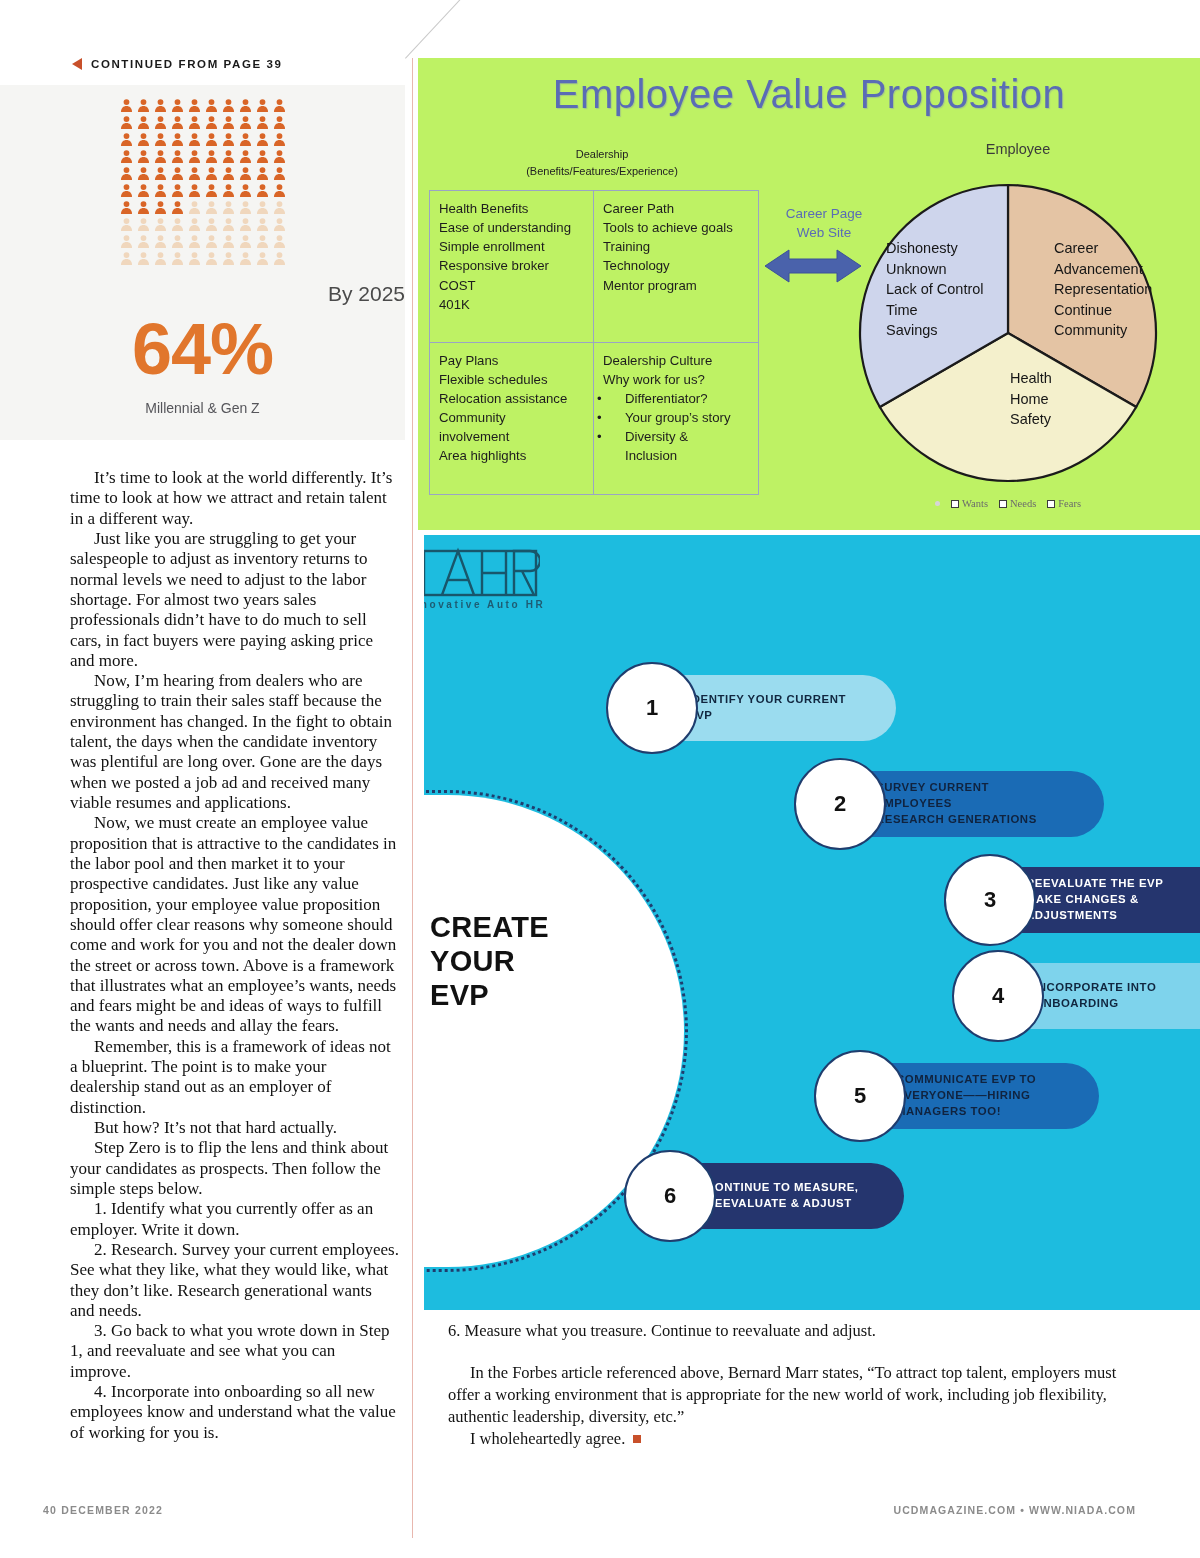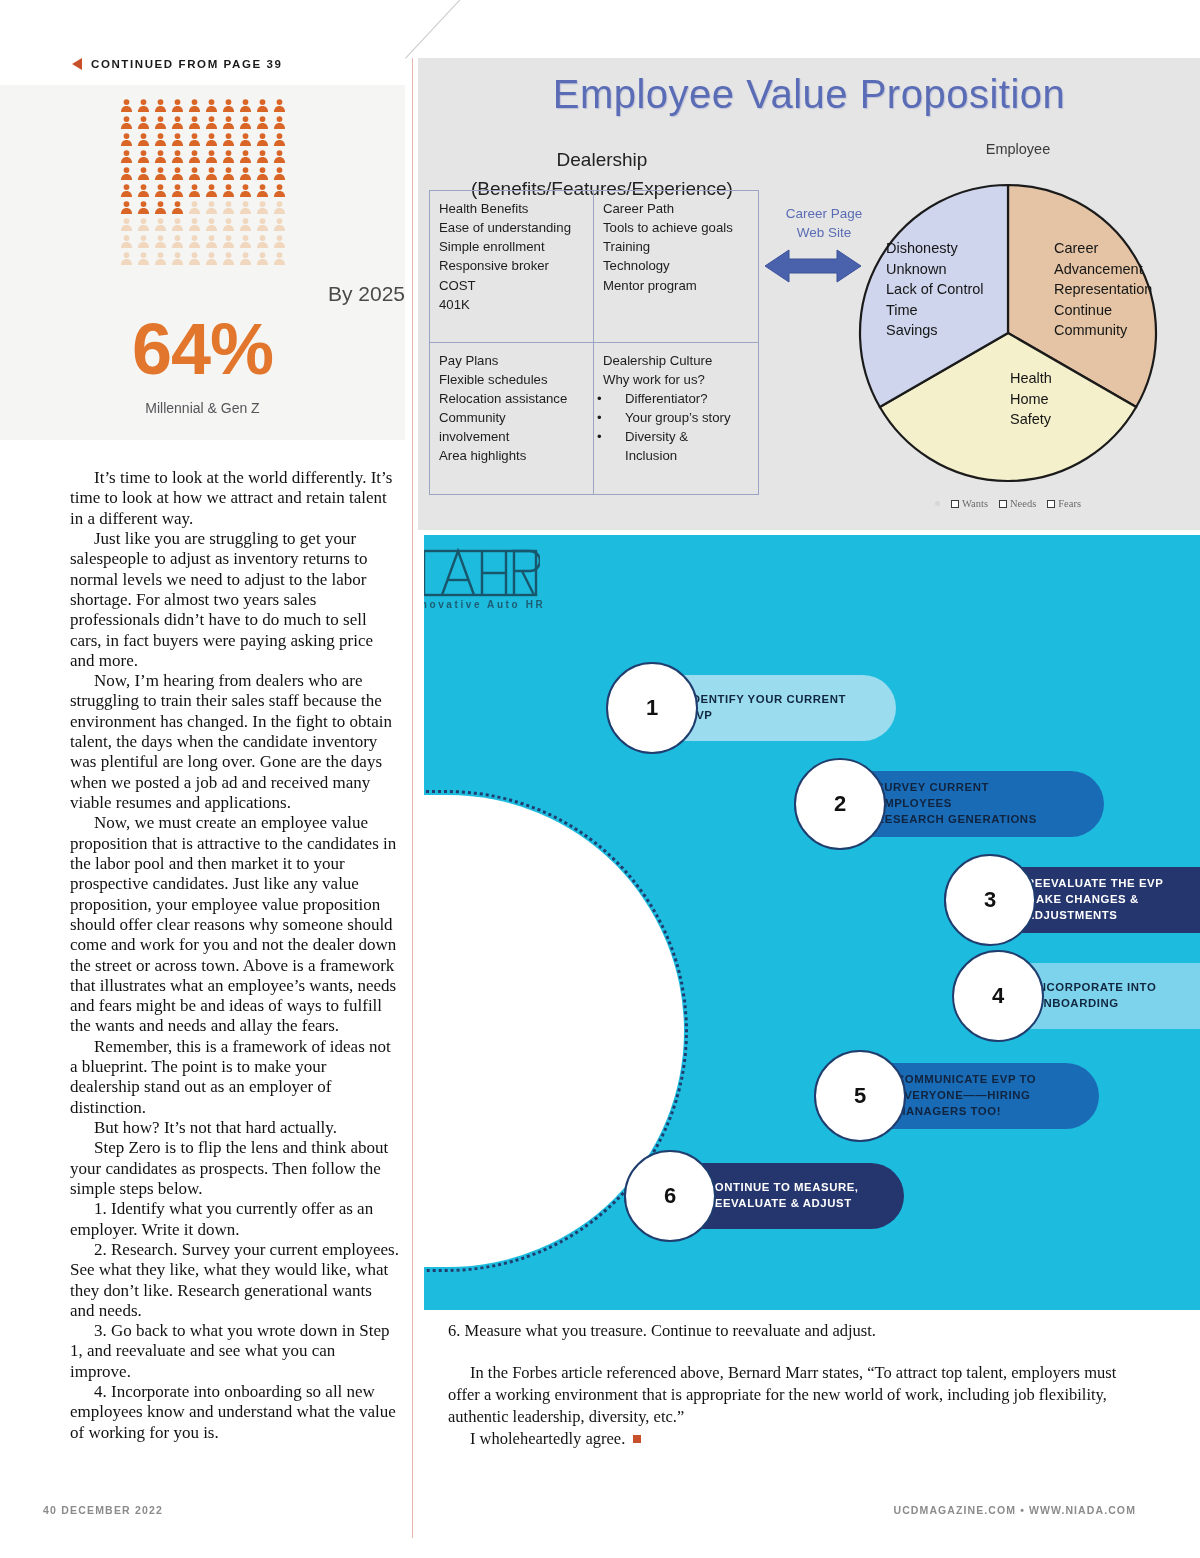--- a/index.html
+++ b/index.html
@@ -60,30 +60,30 @@
     position:absolute; left:0; right:0; top:228px; text-align:center;
     font-family:"Liberation Sans", sans-serif; font-size:72px; font-weight:700;
     color:#e1762c; letter-spacing:-1px; line-height:1;
   }
   .stat-cap {
     position:absolute; left:0; right:0; top:315px; text-align:center;
     font-family:"Liberation Sans", sans-serif; font-size:14px; color:#55555a;
   }
 
   
-  .evp-slide { position:absolute; left:418px; top:58px; width:782px; height:472px; background:#e5e5e5; }
+  .evp-slide { position:absolute; left:418px; top:58px; width:782px; height:472px; background:#bef264; }
   .evp-title {
     position:absolute; left:0; right:0; top:14px; text-align:center;
     font-family:"Liberation Sans", sans-serif; font-size:40px; font-weight:400;
     color:#5a6cb5; letter-spacing:0.5px;
     text-shadow: 1px 1px 1px rgba(120,130,190,.35);
   }
   .dealership-head {
     position:absolute; left:14px; top:88px; width:340px; text-align:center;
-    font-family:"Liberation Sans", sans-serif; font-size:19px; color:#222; line-height:1.5;
+    font-family:"Liberation Sans", sans-serif; font-size:11px; color:#222; line-height:1.5;
   }
   .employee-head {
     position:absolute; left:480px; top:83px; width:240px; text-align:center;
     font-family:"Liberation Sans", sans-serif; font-size:14.5px; color:#3b3b3b;
   }
 
   .evp-table {
     position:absolute; left:11px; top:132px; width:330px; height:305px;
     border:1px solid #9aa5c4; display:grid;
     grid-template-columns:1fr 1fr; grid-template-rows:1fr 1fr;
@@ -940,20 +940,23 @@
           <path d="M14 4 L14 48"></path>
           <path d="M32 48 L48 4 L64 48"></path>
           <path d="M38 33 L58 33"></path>
           <path d="M72 4 L72 48 M72 26 L96 26 M96 4 L96 48"></path>
           <path d="M104 48 L104 4 L120 4 A10 10 0 0 1 120 24 L104 24 M112 24 L124 48"></path>
         </g>
       </svg>
     </div>
     <div class="iahr-sub">nnovative Auto HR</div>
 
+    <div class="create-evp" style="white-space:pre-line">CREATE
+YOUR
+EVP</div>
 
     <div id="steps-host">
         <div class="step" style="left: 182px; top: 140px;">
           <div class="bar" style="width: 290px; background: rgb(155, 220, 239); color: rgb(16, 38, 63);">IDENTIFY YOUR CURRENT
 EVP</div>
           <div class="num">1</div>
         </div>
         <div class="step" style="left: 370px; top: 236px;">
           <div class="bar" style="width: 310px; background: rgb(26, 107, 181); color: rgb(16, 35, 63);">SURVEY CURRENT
 EMPLOYEES

